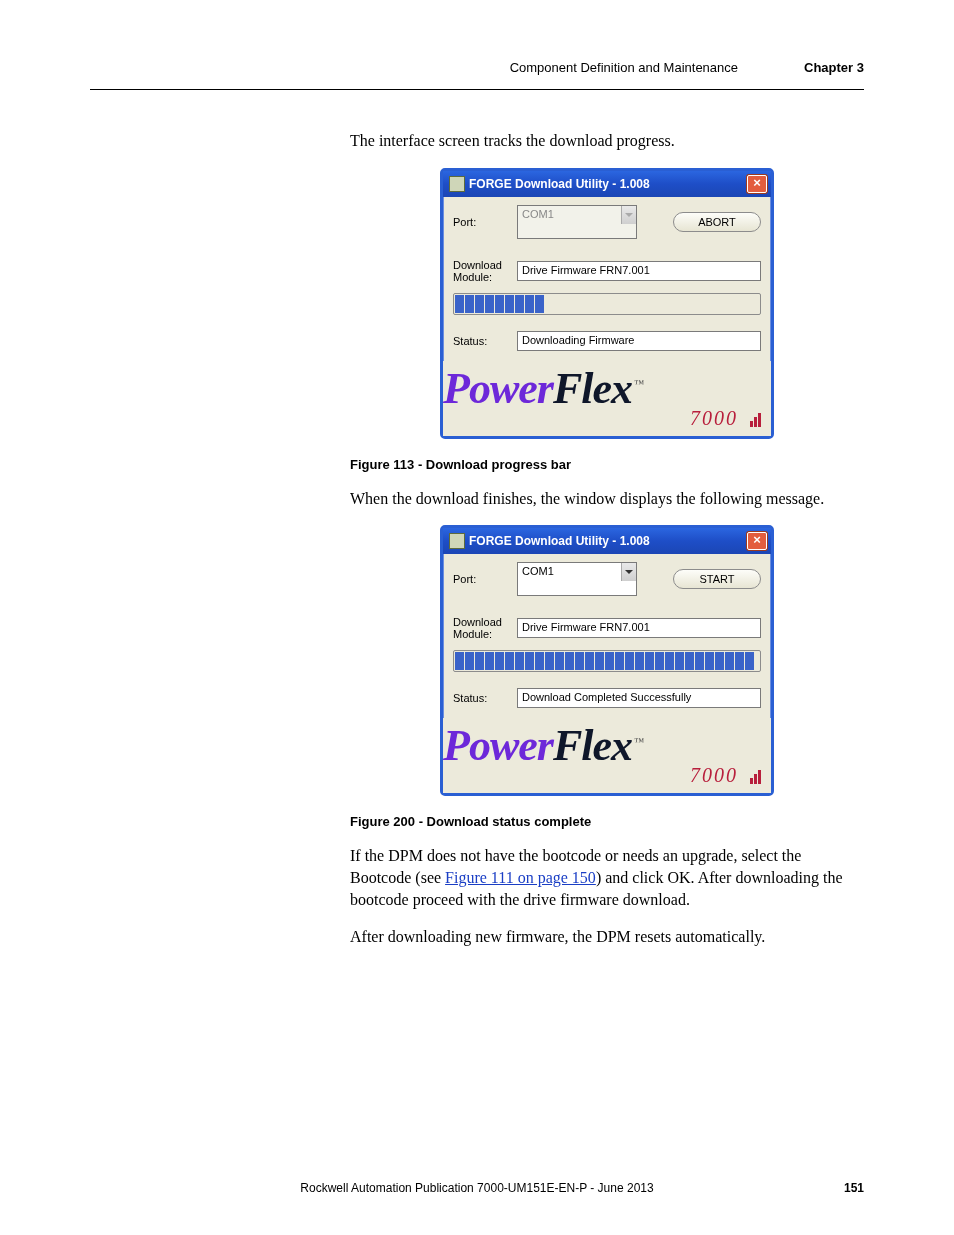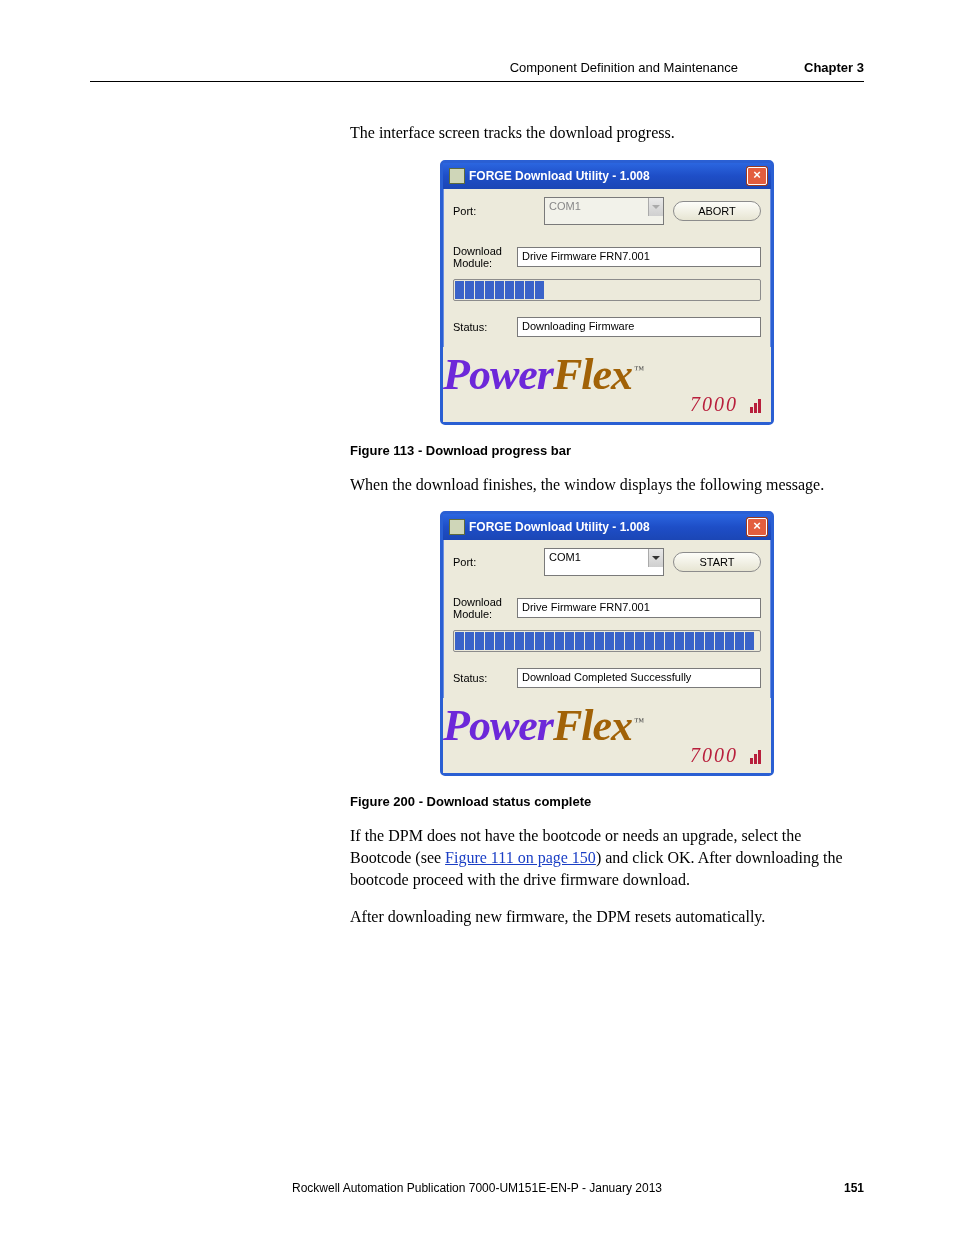--- a/index.html
+++ b/index.html
@@ -14,21 +14,21 @@
   }
   .page {
     padding: 60px 90px 40px 90px;
     position: relative;
     height: 100%;
     box-sizing: border-box;
   }
   .header-line {
     border-bottom: 1px solid #000;
     margin-bottom: 40px;
-    padding-bottom: 6px;
+    padding-bottom: 14px;
     display: flex;
     justify-content: flex-end;
     font-family: Arial, sans-serif;
     font-size: 13px;
   }
   .header-section { margin-right: 18px; }
   .header-chapter { font-weight: bold; margin-left: 48px; }
   .body-text {
     margin-left: 260px;
     font-size: 16px;
@@ -93,24 +93,23 @@
     box-shadow: 0 0 0 1px #9b3a20;
   }
   .dlg-body { padding: 8px 10px 0 10px; }
   .row { display: flex; align-items: center; margin-bottom: 10px; gap: 9px; }
   .lbl { width: 55px; }
   .lbl2 { width: 55px; line-height: 1.1; }
   .combo {
     width: 96px;
     border: 1px solid #7a7a7a;
     background: #fff;
-    padding: 2px 18px 10px 4px;
+    padding: 2px 18px 16px 4px;
     position: relative;
     height: 14px;
-    margin-left: 27px;
   }
   .combo.disabled { color: #888; background: #f2f2ea; }
   .combo-arrow {
     position: absolute;
     right: 0; top: 0;
     width: 14px; height: 18px;
     background: linear-gradient(#e9e9e9,#cfcfcf);
     border-left: 1px solid #aaa;
     display: flex; align-items: center; justify-content: center;
   }
@@ -160,21 +159,21 @@
   }
   .powerflex {
     font-family: Georgia, "Times New Roman", serif;
     font-weight: bold;
     font-style: italic;
     font-size: 44px;
     letter-spacing: -1px;
     line-height: 1;
   }
   .pf-power { color: #6d28d9; }
-  .pf-flex  { color: #a16207; }
+  .pf-flex  { color: #0f172a; }
   .pf-tm { font-size: 10px; color: #444; vertical-align: super; font-style: normal; font-weight: normal; margin-left: 2px;}
   .pf-sub {
     text-align: right;
     color: #b81f3c;
     font-style: italic;
     font-family: Georgia, serif;
     font-size: 20px;
     letter-spacing: 2px;
     margin-top: -4px;
     padding-right: 6px;
@@ -362,16 +361,16 @@
   <div class="figure-caption">Figure 200 - Download status complete</div>
 
   <div class="body-text">
     <span>If the DPM does not have the bootcode or needs an upgrade, select the Bootcode (see </span><a class="link">Figure 111 on page 150</a><span>) and click OK. After downloading the bootcode proceed with the drive firmware download.</span>
   </div>
 
   <div class="body-text">After downloading new firmware, the DPM resets automatically.</div>
 
   <div class="footer">
     <span class="footer-spacer"></span>
-    <span class="footer-center">Rockwell Automation Publication 7000-UM151E-EN-P - January 2013</span>
+    <span class="footer-center">Rockwell Automation Publication 7000-UM151E-EN-P - June 2013</span>
     <span class="footer-page">151</span>
   </div>
 </div>
 
 </body></html>

